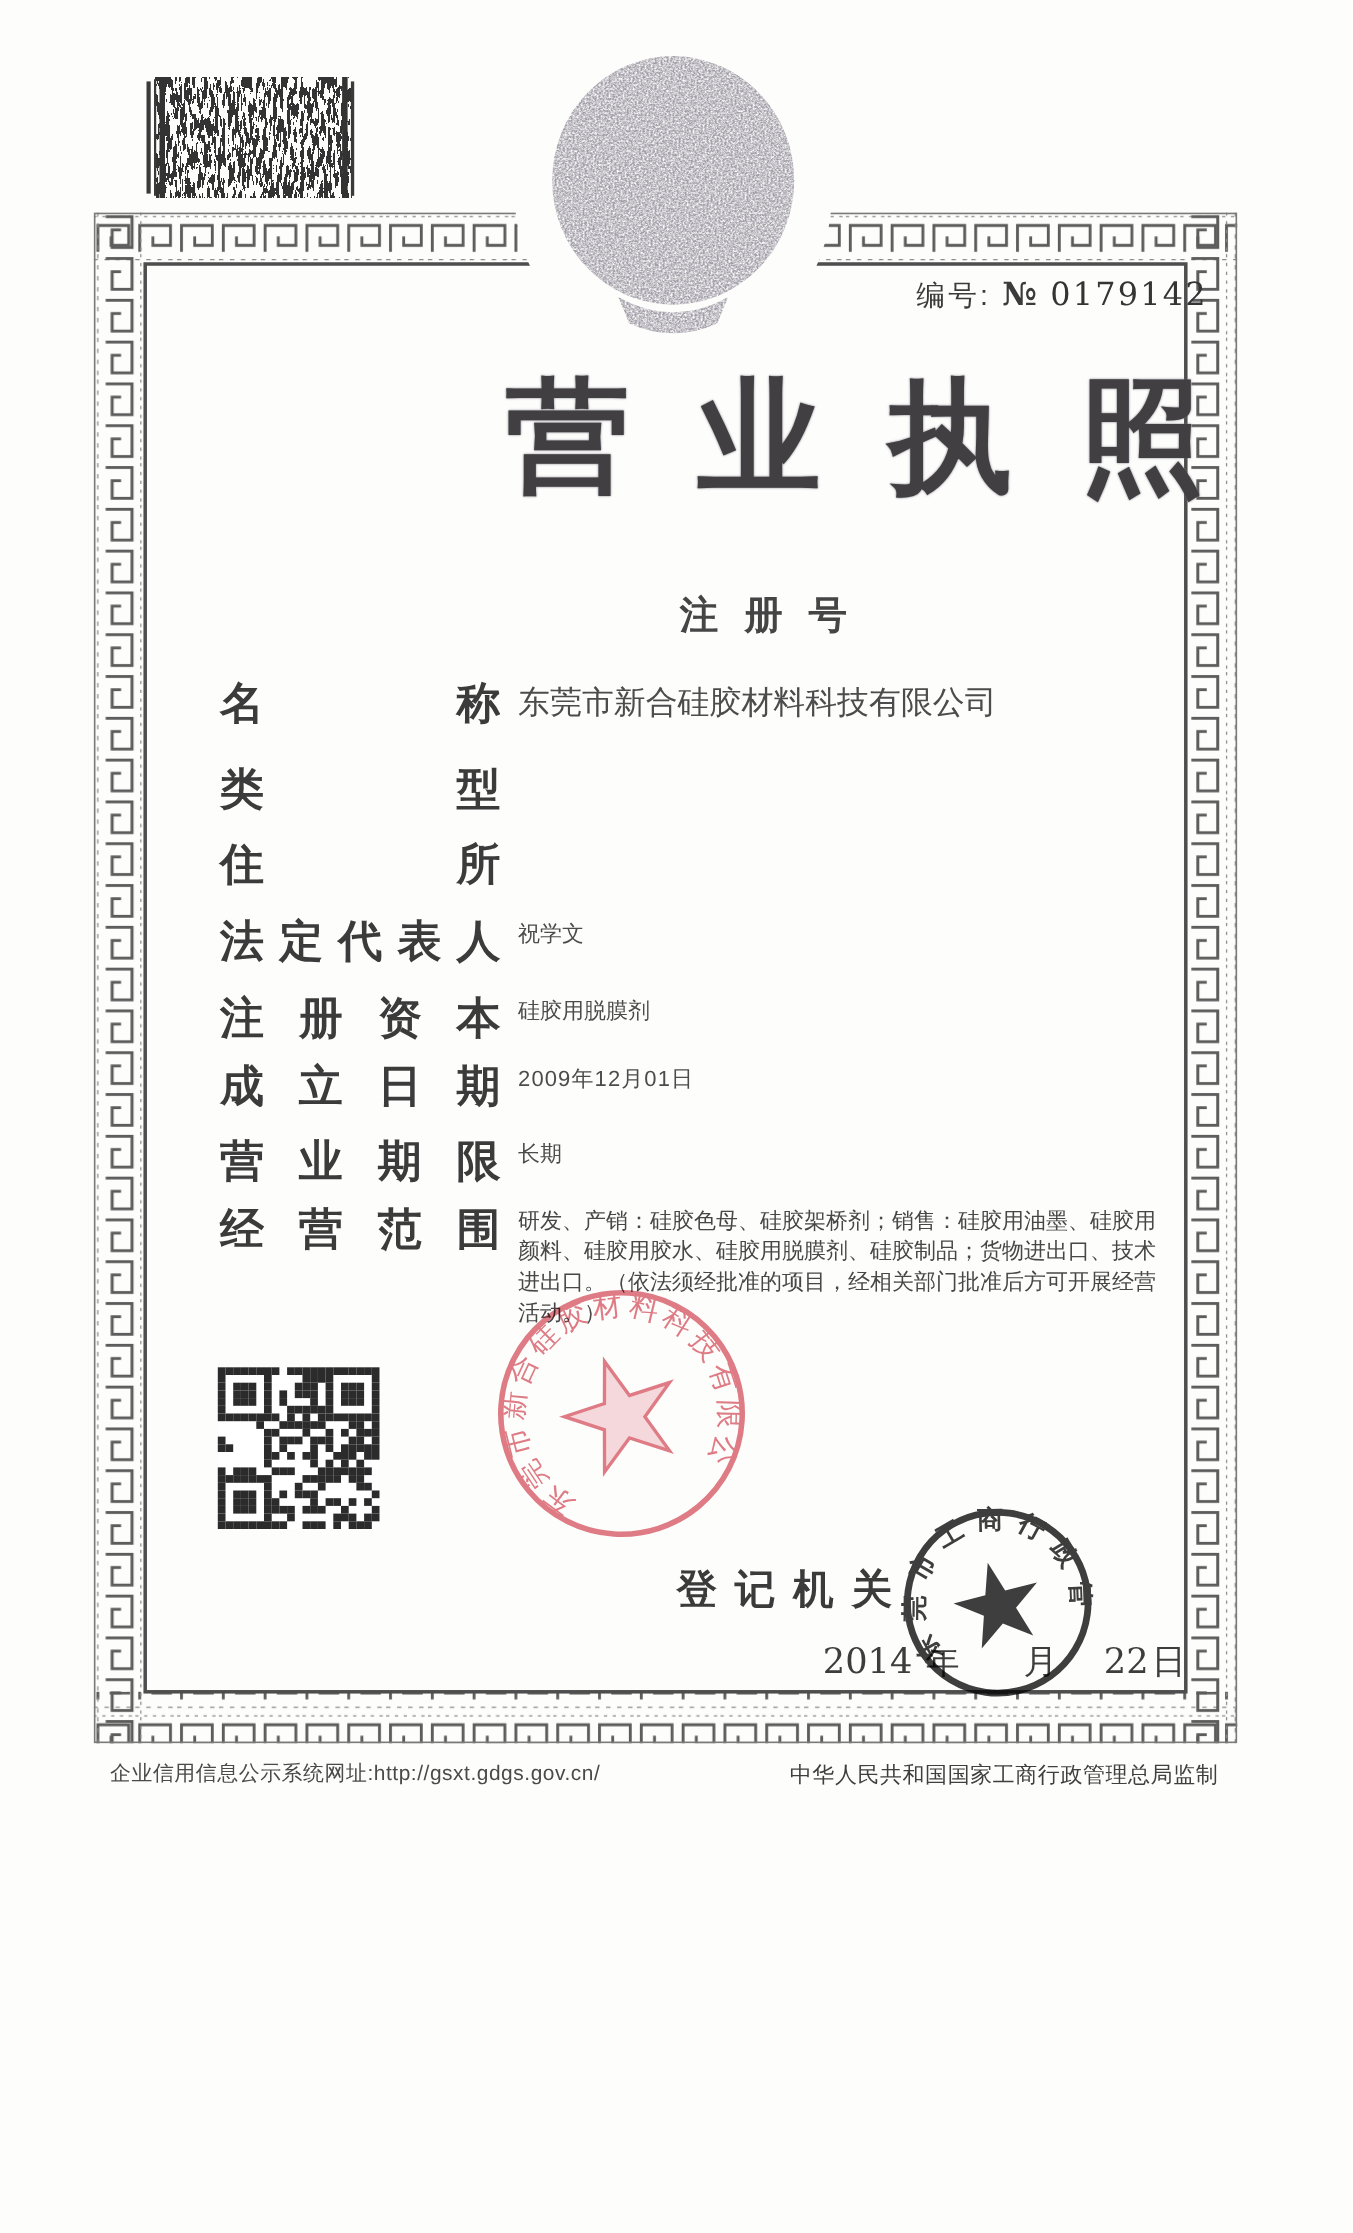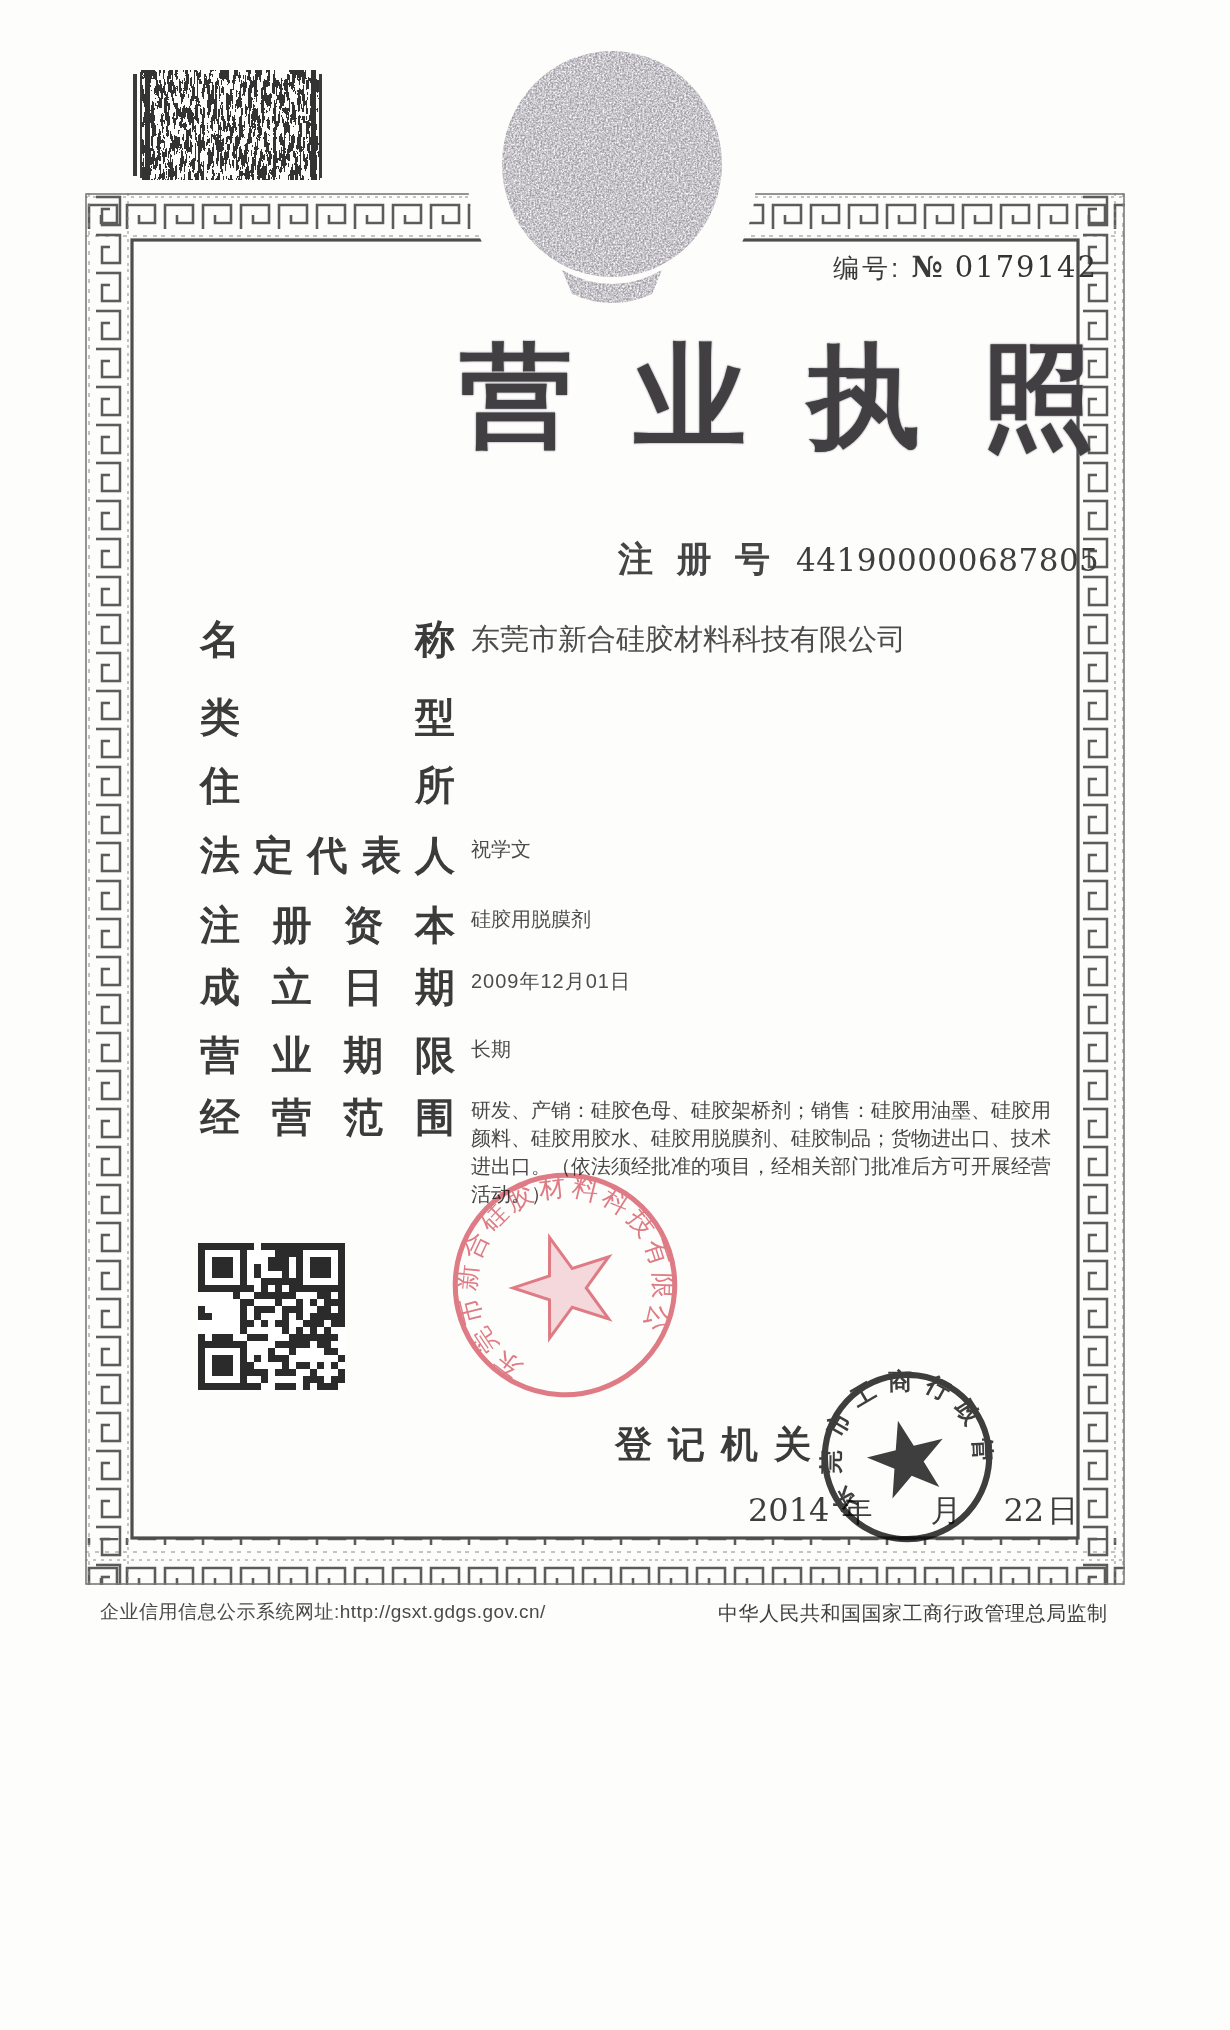--- a/index.html
+++ b/index.html
@@ -140,21 +140,20 @@
 </div>
 
 <div class="abs title">营业执照</div>
 
 <div class="abs regline">
   <span class="lab" data-justify="">
       <span>注</span>
       <span>册</span>
       <span>号</span>
     </span>
-  <span class="num">441900000687805</span>
 </div>
 
 <div class="abs row r1">
   <span class="lab" data-justify="">
       <span>名</span>
       <span>称</span>
     </span>
   <span class="val">东莞市新合硅胶材料科技有限公司</span>
 </div>
 <div class="abs row r2">

